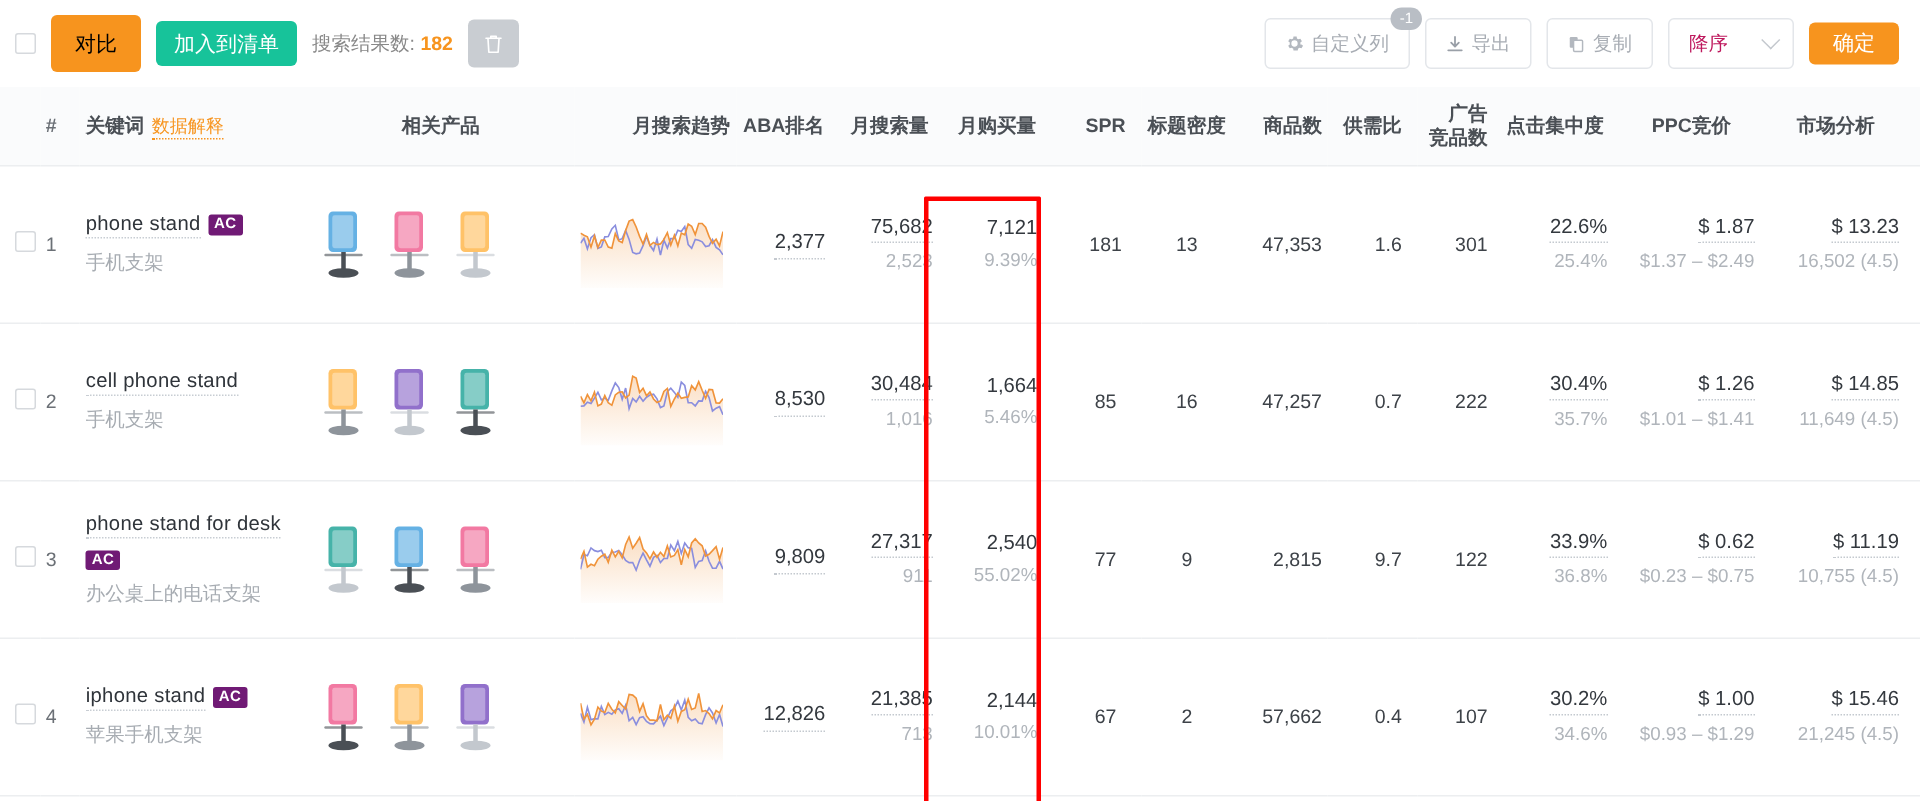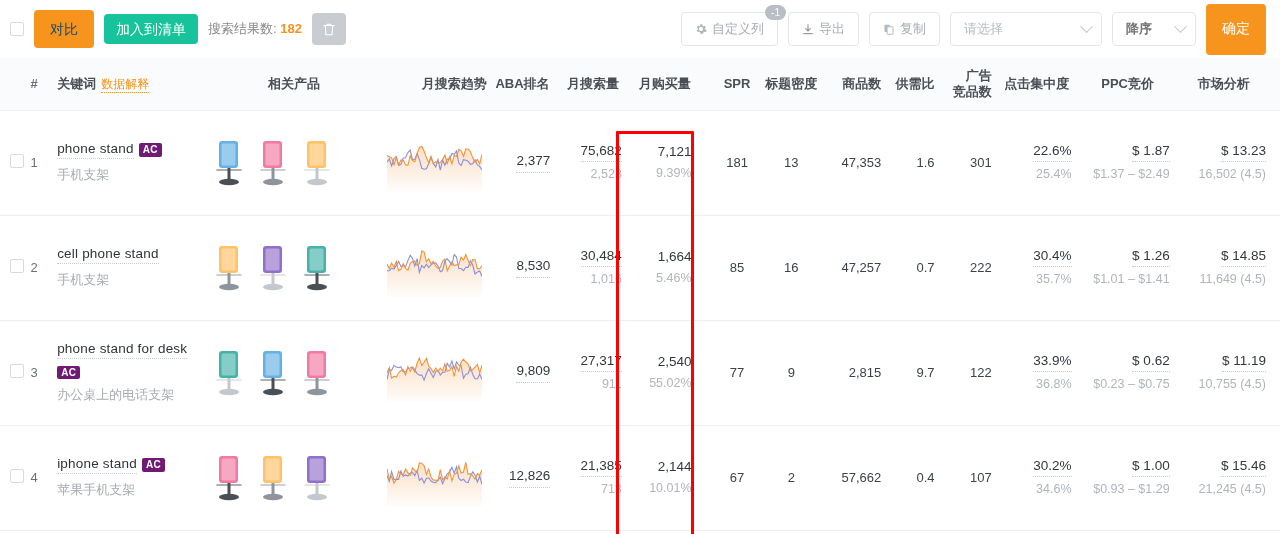--- a/index.html
+++ b/index.html
@@ -28,21 +28,21 @@
     width: 14px; height: 14px;
     border: 1px solid #d6d9dd;
     border-radius: 2px;
     background:#fff;
     display:inline-block;
     flex: 0 0 auto;
   }
 
   .btn-orange {
     background: #f7941e;
-    color: #0c4a6e;
+    color: #000000;
     border: none; border-radius: 4px;
     padding: 12px 16px;
     font-size: 14px;
     line-height: 1;
     cursor: pointer;
     font-family: inherit;
   }
   .btn-green {
     background: #17c39a;
     color: #fff;
@@ -100,32 +100,32 @@
     border-radius:4px;
     height: 34px;
     display:flex; align-items:center;
     font-size:13px;
     color:#b6bbc1;
     cursor:pointer;
     padding: 0 10px 0 13px;
     white-space:nowrap;
   }
   .select-wide { width: 152px; justify-content:space-between; }
-  .select-sm { width: 84px; justify-content:space-between; color:#737373; font-weight:700; }
+  .select-sm { width: 84px; justify-content:space-between; color:#be185d; font-weight:400; }
   .chev {
     width:9px; height:9px;
     border-right:1.6px solid #c4c8ce;
     border-bottom:1.6px solid #c4c8ce;
     transform: rotate(45deg) translate(-2px,-2px);
     flex:0 0 auto;
   }
   .btn-confirm {
     background:#f7941e; color:#fff;
     border:none; border-radius:4px;
-    height:51px; padding: 0 16px;
+    height:28px; padding: 0 16px;
     font-size:14px; cursor:pointer;
     font-family:inherit;
   }
 
   
   .table-wrap { position:relative; }
   table { border-collapse: collapse; width: 1280px; table-layout: fixed; }
 
   thead tr { background:#fafbfc; height: 52px; }
   thead th {
@@ -269,24 +269,20 @@
     </button>
 
     <button class="btn-ghost">
       <svg width="12" height="13" viewBox="0 0 16 16">
         <rect x="2" y="1.6" width="7" height="9.6" rx="1" fill="#b3b8bf"></rect>
         <rect x="5.4" y="4.4" width="8" height="10" rx="1" fill="#ffffff" stroke="#b3b8bf" stroke-width="1.3"></rect>
       </svg>
       <span>复制</span>
     </button>
 
-    <div class="select-box select-wide">
-      <span>请选择</span>
-      <span class="chev"></span>
-    </div>
 
     <div class="select-box select-sm">
       <span>降序</span>
       <span class="chev"></span>
     </div>
 
     <button class="btn-confirm">确定</button>
   </div>
 </div>
 

